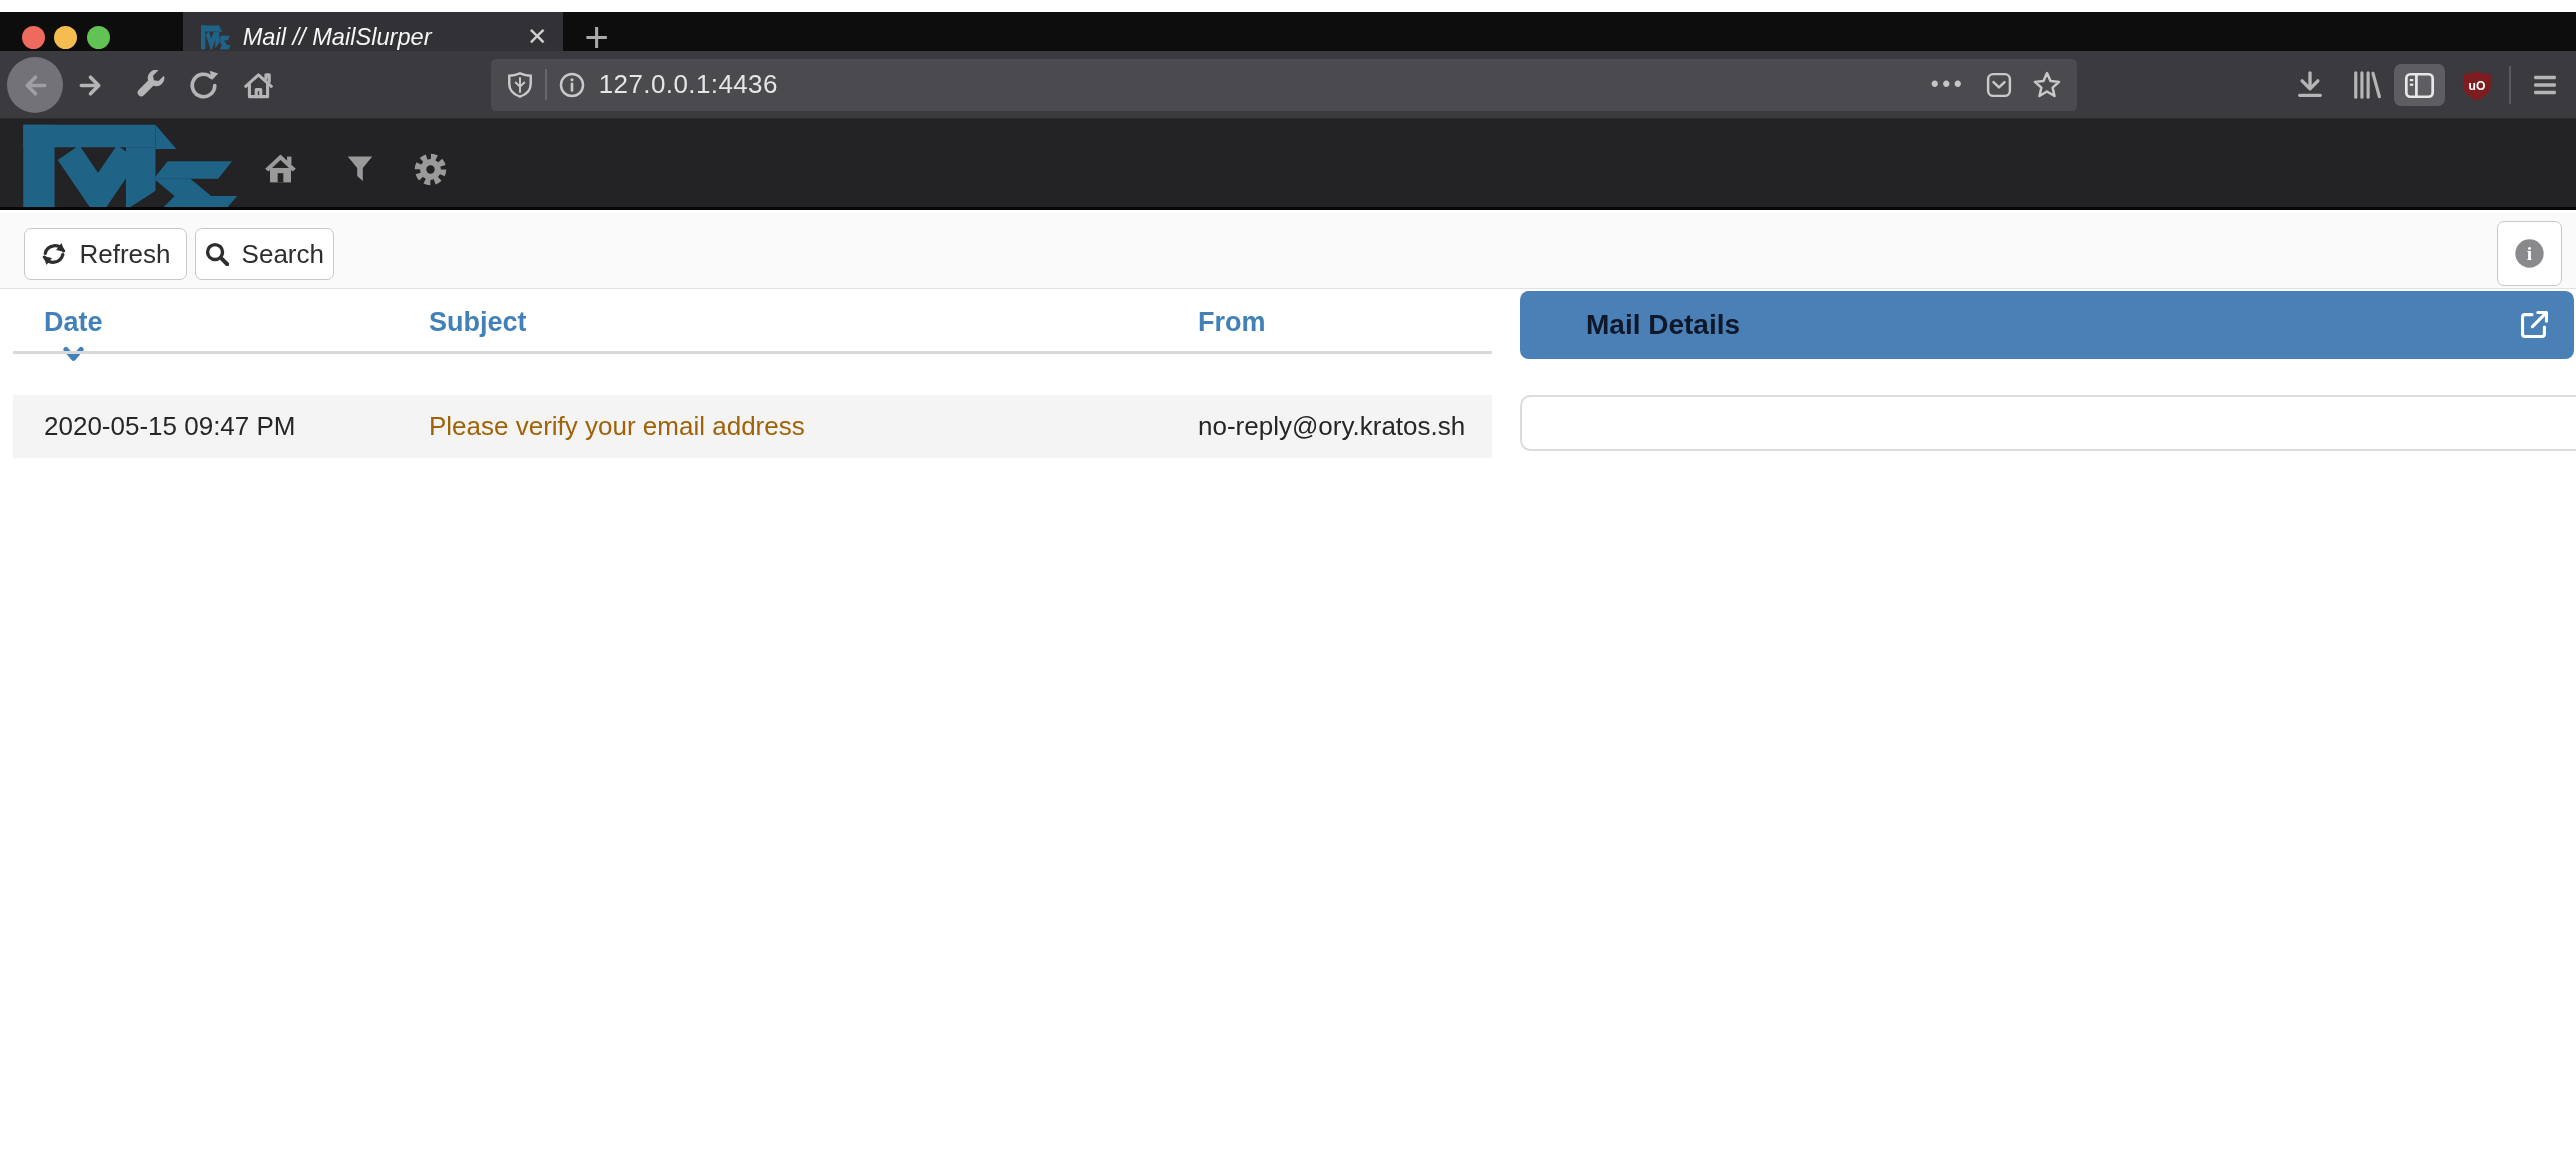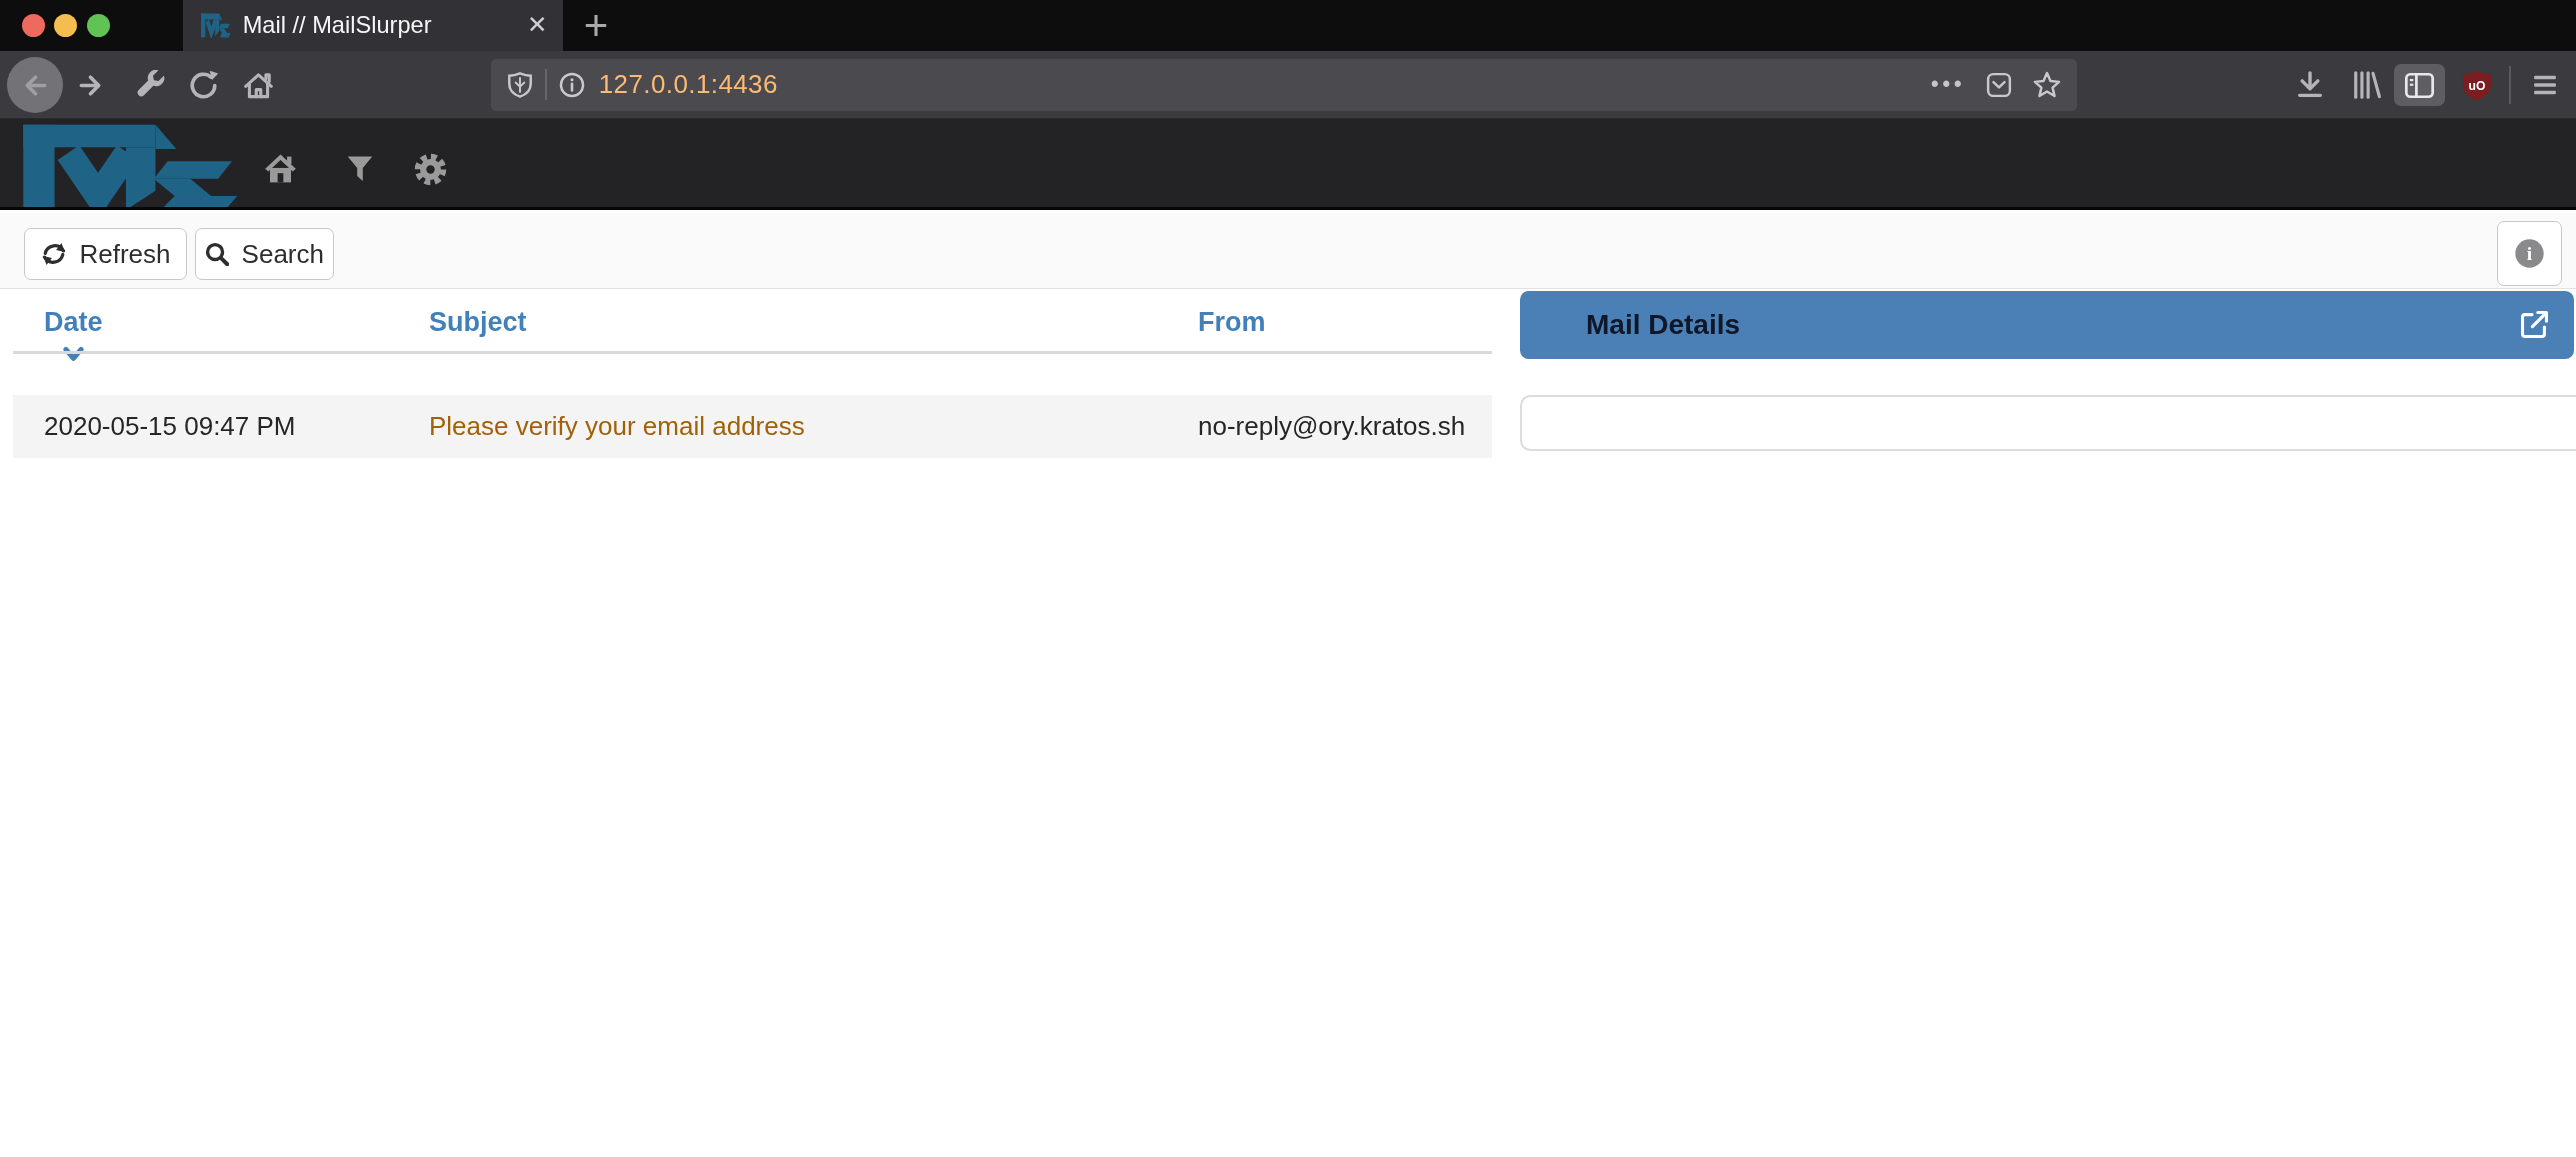--- a/index.html
+++ b/index.html
@@ -1,38 +1,38 @@
 <!DOCTYPE html>
 <html style="font-size:14px"><head>
 <meta charset="utf-8">
 <style>
   * { margin:0; padding:0; box-sizing:border-box; }
   html,body { width:2576px; height:1157px; overflow:hidden; }
   body { font-family:"Liberation Sans","DejaVu Sans",sans-serif; background:#ffffff; }
   .screen { position:relative; width:2576px; height:1157px; background:#fff; overflow:hidden; }
 
   
-  .tabbar { position:absolute; left:0; top:0; width:100%; height:51px; background:#0d0d0e; }
+  .tabbar { position:absolute; left:0; top:12px; width:100%; height:51px; background:#0d0d0e;font-style:italic; }
   .light { position:absolute; top:14px; width:23px; height:23px; border-radius:50%; }
   .light.red { left:22px; background:#ee6a5f; }
   .light.yellow { left:54px; background:#f5bd4f; }
   .light.green { left:87px; background:#61c354; }
   .tab { position:absolute; left:183px; top:0; width:380px; height:51px; background:#323236; display:flex; align-items:center; }
   .tab-favicon { margin-left:17.5px; flex:0 0 auto; }
   .tab-title { margin-left:12.2px; color:#f6f6f7; font-size:23.6px; white-space:nowrap; }
   .tab-close { margin-left:auto; margin-right:15.7px; color:#cfcfd1; font-size:24.4px; line-height:1; cursor:default; }
   .newtab { position:absolute; left:574px; top:0; width:44px; height:51px; color:#a9a9ab; font-size:42px; font-weight:100; display:flex; align-items:center; justify-content:center; }
 
   
   .navbar { position:absolute; left:0; top:51px; width:100%; height:68px; background:#3b3b3f; border-bottom:1.7px solid #2a2a2d; }
   .navbtn { position:absolute; top:13px; width:42px; height:42px; display:flex; align-items:center; justify-content:center; border-radius:5.2px; }
   .backbtn { position:absolute; left:7px; top:6.1px; width:56px; height:56px; border-radius:50%; background:#737377; display:flex; align-items:center; justify-content:center; }
   .urlbar { position:absolute; left:491px; top:7.9px; width:1586px; height:52px; background:#4b4b4f; border-radius:5.2px; display:flex; align-items:center; }
   .urlbar .divider { width:1.7px; height:31px; background:#68686c; margin:0 12.2px; }
-  .url-text { margin-left:14px; color:#fdba74; font-size:26px; letter-spacing:0.4px; }
+  .url-text { margin-left:14px; color:#e5e5e5; font-size:26px; letter-spacing:0.4px; }
   .url-spacer { flex:1; }
   .dots { color:#c5c5c7; font-size:23px; letter-spacing:3.5px; margin-right:21px; }
   .sidebtn-active { position:absolute; left:2394px; top:13px; width:51px; height:42px; background:#5d5d62; border-radius:7px; display:flex; align-items:center; justify-content:center; }
   .nav-sep { position:absolute; left:2509px; top:15px; width:1.7px; height:38px; background:#5a5a5e; }
 
   
   .appheader { position:absolute; left:0; top:119px; width:100%; height:91px; background:#232325; border-bottom:3.5px solid #070708; overflow:hidden; }
   .logo { position:absolute; left:23px; top:3.5px; }
   .hicon { position:absolute; display:flex; align-items:center; justify-content:center; }
 

